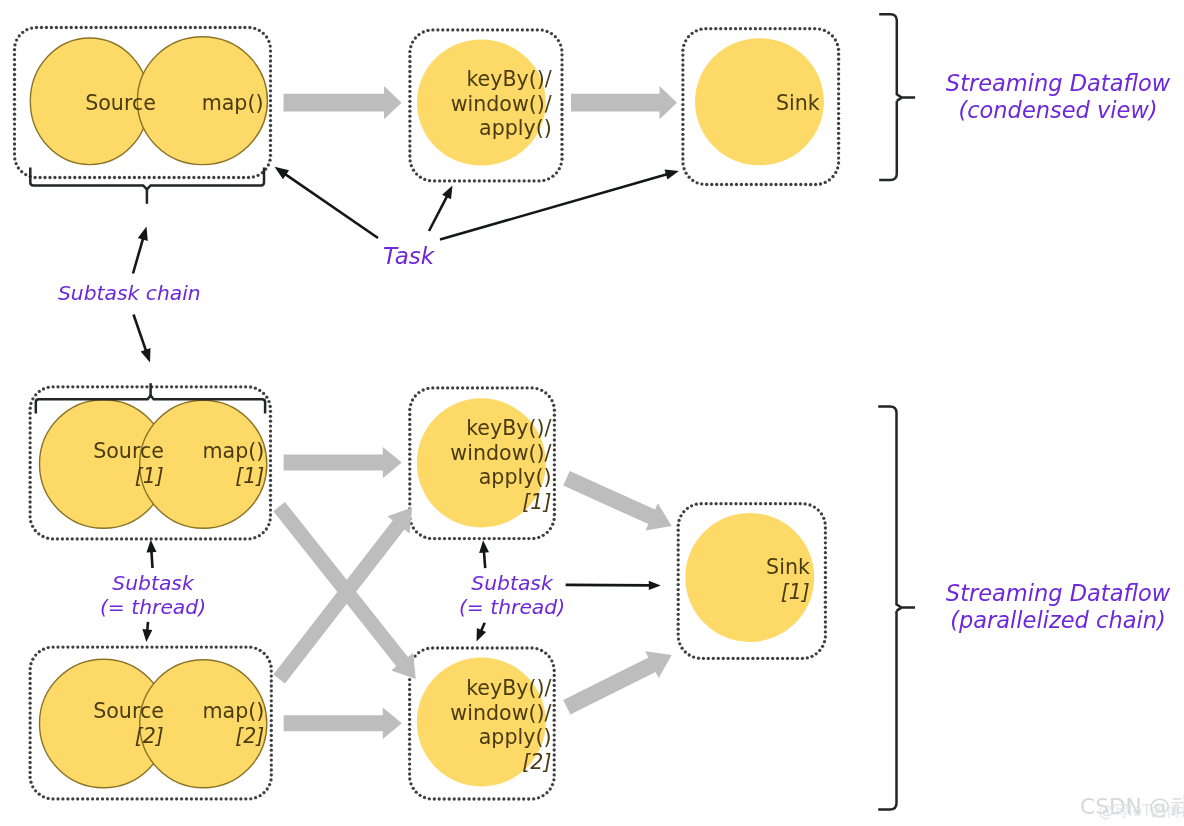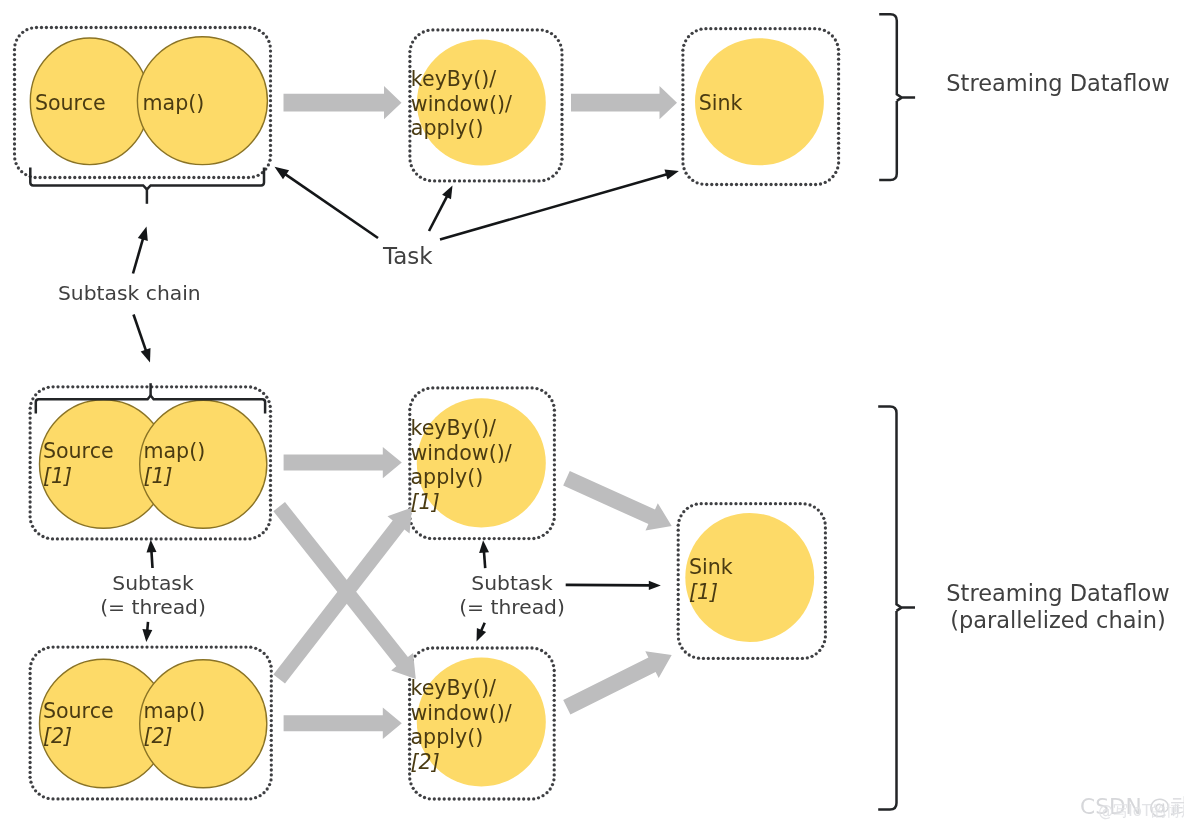--- a/index.html
+++ b/index.html
@@ -1,23 +1,23 @@
 <!DOCTYPE html>
 <html><head>
 <meta charset="utf-8">
 <style>
   html,body{margin:0;padding:0;background:#ffffff;}
   body{width:1184px;height:826px;overflow:hidden;font-family:"DejaVu Sans",sans-serif;}
   #stage{position:relative;width:1184px;height:826px;background:#fff;-webkit-font-smoothing:antialiased;}
   .nodelabel,.annot,.wmark{transform:translateZ(0);}
   svg#canvas{position:absolute;left:0;top:0;width:1184px;height:826px;}
-  .nodelabel{position:absolute;text-align:left;color:#4a3b12;font-family:"DejaVu Sans",sans-serif;
+  .nodelabel{position:absolute;text-align:right;color:#4a3b12;font-family:"DejaVu Sans",sans-serif;
              font-size:20.6px;line-height:24.6px;white-space:pre;}
   .nodelabel .idx{font-style:italic;}
-  .annot{position:absolute;color:#404040;font-family:"DejaVu Sans",sans-serif;
+  .annot{position:absolute;color:#6d28d9;font-family:"DejaVu Sans",sans-serif;font-style:italic;
          white-space:pre;font-size:22.5px;line-height:27.2px;}
   .annot.ctr{text-align:center;}
   .annot.sm{font-size:20.3px;line-height:24.2px;}
   .annot.task{font-size:23px;line-height:28px;}
   .wmark{position:absolute;color:#d6d7da;font-family:"DejaVu Sans",sans-serif;white-space:pre;font-size:21.7px;line-height:26px;}
   .wmark.faint{color:#e3e4e7;font-size:15px;line-height:18px;}
   .dotbox circle{fill:#3e3f42;}
   .boxfill{fill:#ffffff;stroke:none;}
   .ycircle{fill:#fdda68;stroke:#8a7325;stroke-width:1.4;}
   .ycircle.nostroke{stroke:none;}
@@ -1158,21 +1158,21 @@
       </g>
   </svg>
 
   <div class="nodelabel" style="left:34.9px;top:90.8px;width:121px;"><div>Source</div></div>
   <div class="nodelabel" style="left:142.5px;top:90.8px;width:121px;"><div>map()</div></div>
   <div class="nodelabel" style="left:410.8px;top:67.0px;width:141px;"><div>keyBy()/
 window()/
 apply()</div></div>
   <div class="nodelabel" style="left:698.7px;top:91.3px;width:121px;"><div>Sink</div></div>
 
-  <div class="annot ctr" style="left:933px;top:70px;width:250px;"><div>Streaming Dataflow</div></div>
+  <div class="annot ctr" style="left:933px;top:70px;width:250px;"><div>Streaming Dataflow</div><div>(condensed view)</div></div>
 
   <div class="annot task" style="left:383px;top:242px;"><div>Task</div></div>
   <div class="annot sm" style="left:58px;top:281px;"><div>Subtask chain</div></div>
 
   <div class="nodelabel" style="left:42.9px;top:439.4px;width:121px;"><div>Source</div><div class="idx">[1]</div></div>
   <div class="nodelabel" style="left:143.4px;top:439.4px;width:121px;"><div>map()</div><div class="idx">[1]</div></div>
   <div class="nodelabel" style="left:42.9px;top:699.4px;width:121px;"><div>Source</div><div class="idx">[2]</div></div>
   <div class="nodelabel" style="left:143.4px;top:699.4px;width:121px;"><div>map()</div><div class="idx">[2]</div></div>
   <div class="nodelabel" style="left:410.5px;top:416.1px;width:141px;"><div>keyBy()/
 window()/

